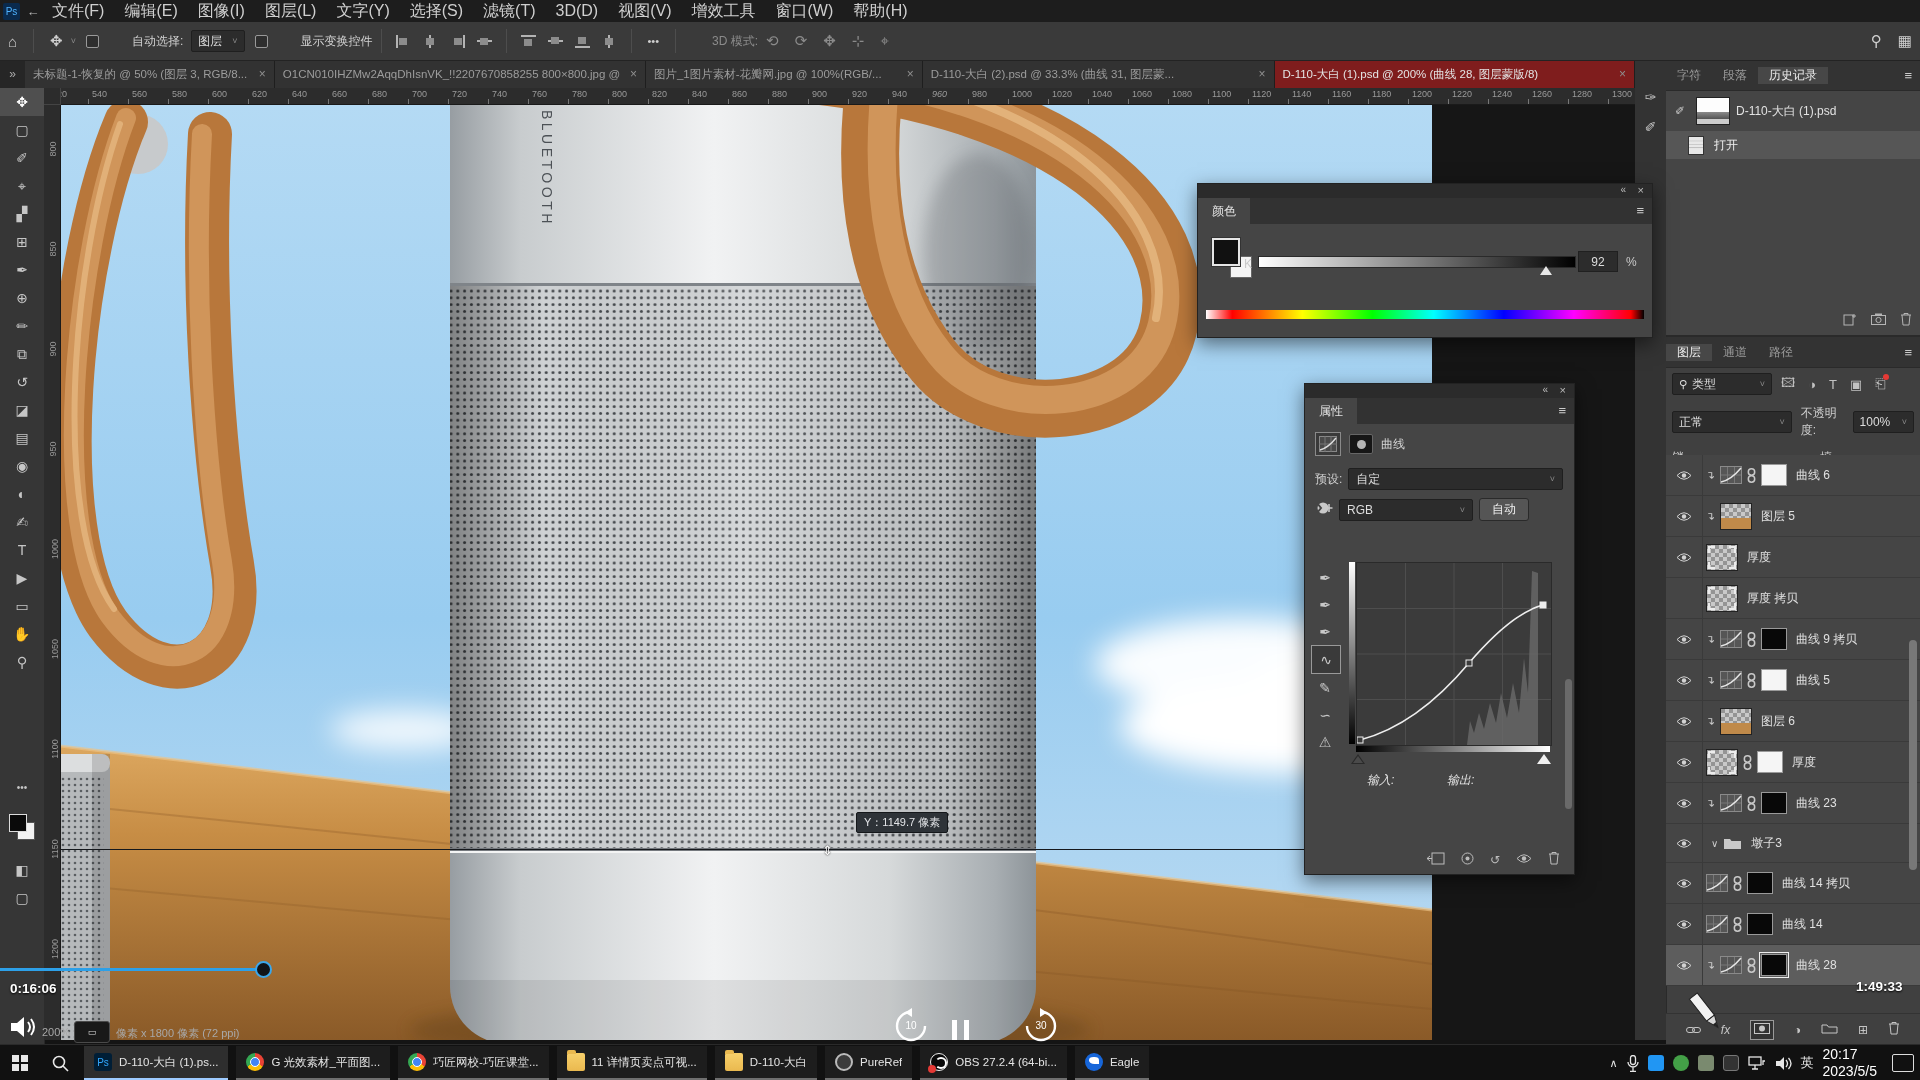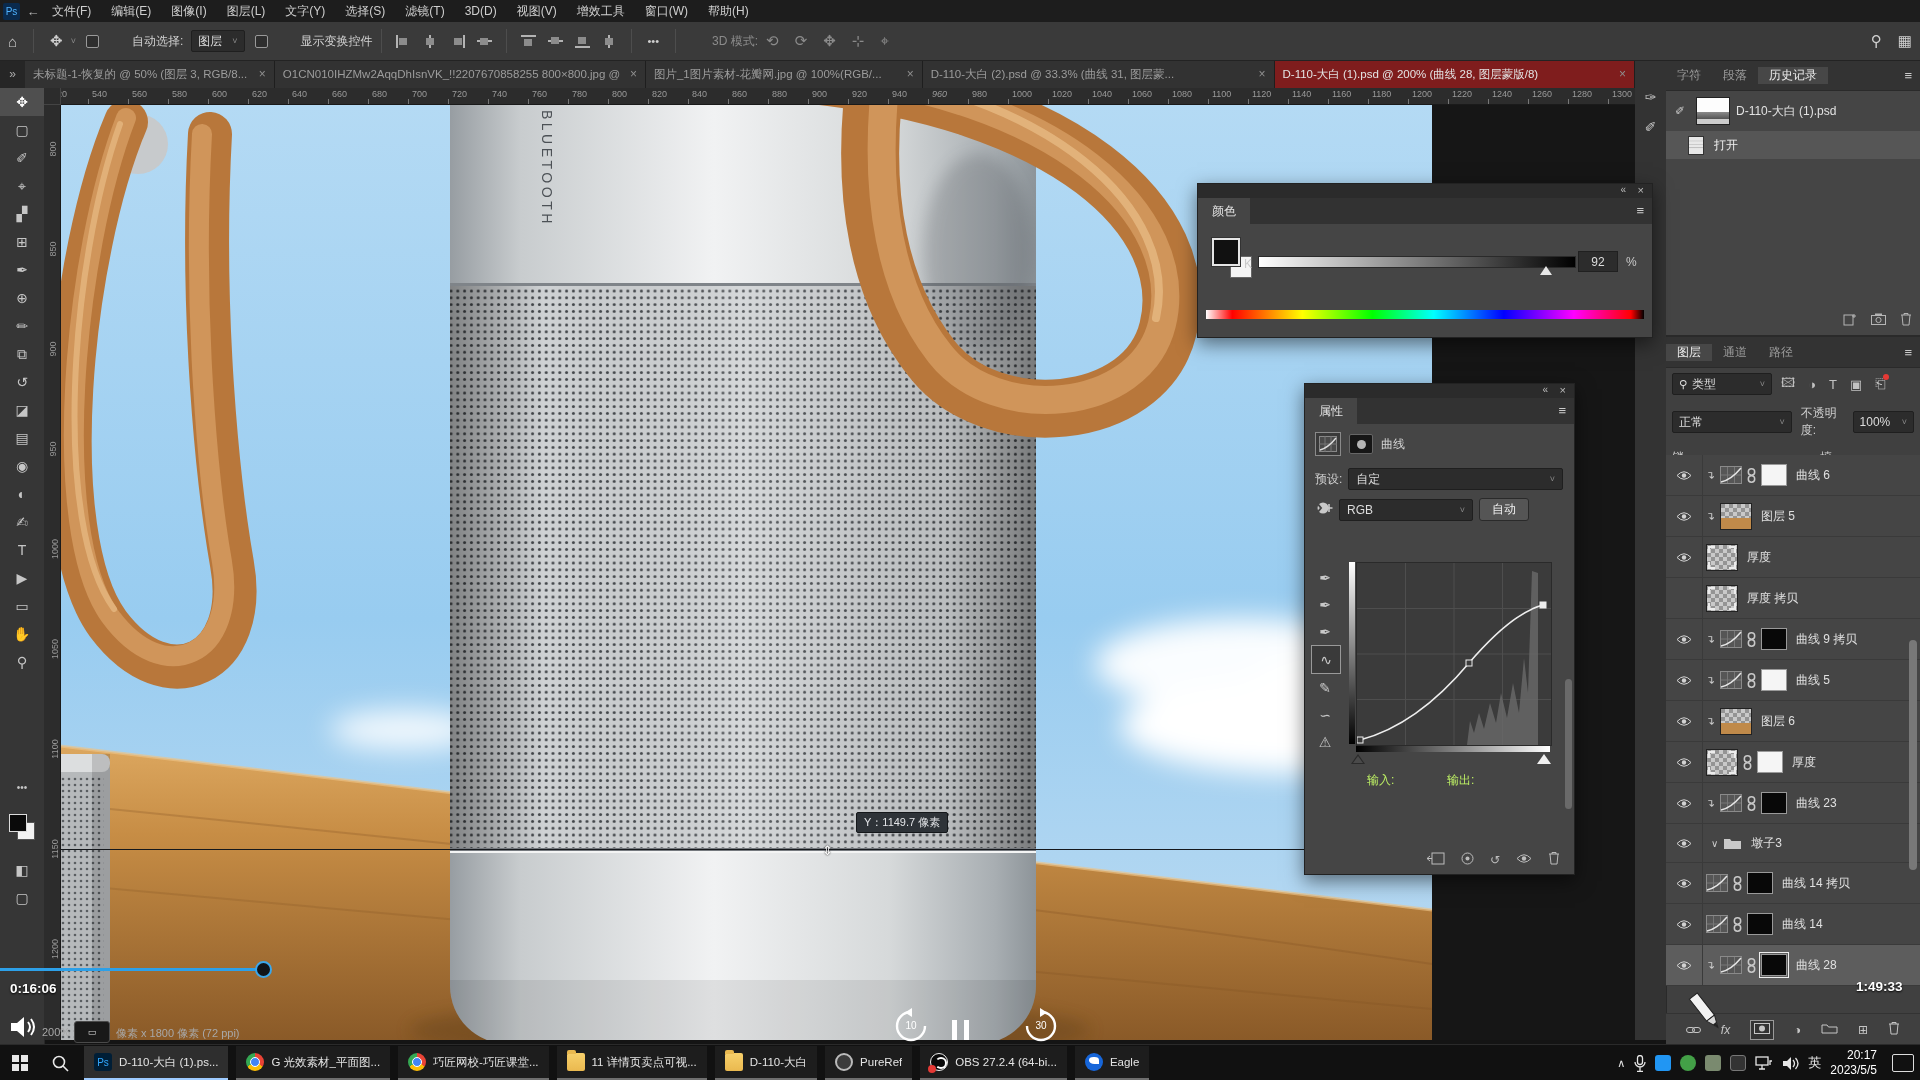--- a/index.html
+++ b/index.html
@@ -5,21 +5,21 @@
   html,body{margin:0;padding:0;background:#000;}
   #root{position:relative;width:1920px;height:1080px;overflow:hidden;
     font-family:"Liberation Sans","DejaVu Sans",sans-serif;color:#d6d6d6;
     -webkit-font-smoothing:antialiased;font-size:12px;background:#141414;}
   .abs{position:absolute;}
   
   #menubar{left:0;top:0;width:1920px;height:22px;background:#1d1d1d;display:flex;align-items:center;z-index:30;}
   .ps-logo{width:17px;height:17px;margin:0 4px 0 3px;background:#0a2a4d;color:#4fb3ff;font-size:10px;
     display:flex;align-items:center;justify-content:center;border-radius:2px;}
   .back-arrow{color:#bbb;width:18px;text-align:center;font-size:13px;}
-  .menu-item{padding:0 10px;color:#cfcfcf;font-size:12px;line-height:22px;white-space:nowrap;}
+  .menu-item{padding:0 10px;color:#cfcfcf;font-size:16px;line-height:22px;white-space:nowrap;}
   
   #optionsbar{left:0;top:22px;width:1920px;height:38px;background:#3a3a3a;border-bottom:1px solid #232323;
     display:flex;align-items:center;z-index:30;}
   .opt-icon{color:#cfcfcf;font-size:15px;padding:0 8px;}
   .opt-sep{width:1px;height:24px;background:#4d4d4d;margin:0 8px;}
   .chk{width:11px;height:11px;border:1px solid #999;border-radius:2px;margin:0 5px 0 10px;background:#2e2e2e;}
   .opt-label{color:#cfcfcf;white-space:nowrap;margin-left:28px;}
   .opt-select{background:#2c2c2c;border:1px solid #1f1f1f;border-radius:2px;height:20px;display:flex;
     align-items:center;padding:0 6px;margin-left:8px;color:#ddd;gap:10px;}
   .aln{width:15px;height:13px;margin:0 6px;position:relative;opacity:.85;}
@@ -93,21 +93,21 @@
   .pp-btn{background:#555;border:1px solid #2a2a2a;border-radius:3px;height:21px;padding:0 12px;display:flex;align-items:center;color:#eee;}
   .pp-tools{position:absolute;left:6px;top:140px;width:30px;}
   .pp-tool{width:28px;height:27px;display:flex;align-items:center;justify-content:center;color:#c9c9c9;font-size:14px;}
   .pp-tool.active{border:1px solid #999;background:#3a3a3a;}
   #curve-box{position:absolute;left:51px;top:138px;width:194px;height:182px;background:#3b3b3b;border:1px solid #2a2a2a;}
   .grad-v{position:absolute;left:44px;top:138px;width:6px;height:182px;background:linear-gradient(#fff,#000);}
   .grad-h{position:absolute;left:51px;top:322px;width:194px;height:6px;background:linear-gradient(to right,#000,#fff);}
   .tri-l{position:absolute;left:46px;top:330px;width:0;height:0;border-left:7px solid transparent;border-right:7px solid transparent;border-bottom:10px solid #2a2a2a;}
   .tri-l i{position:absolute;left:-5px;top:2px;border-left:5px solid transparent;border-right:5px solid transparent;border-bottom:7px solid #4a4a4a;}
   .tri-r{position:absolute;left:232px;top:330px;width:0;height:0;border-left:7px solid transparent;border-right:7px solid transparent;border-bottom:10px solid #f0f0f0;}
-  .pp-io{position:absolute;top:348px;color:#bef264;}
+  .pp-io{position:absolute;top:348px;color:#e5e5e5;font-style:italic;}
   .pp-footer{position:absolute;left:0;bottom:6px;width:100%;display:flex;justify-content:flex-end;gap:16px;padding-right:14px;box-sizing:border-box;align-items:center;color:#bdbdbd;}
   .pp-scroll{position:absolute;right:2px;top:255px;width:7px;height:130px;background:#6a6a6a;border-radius:4px;}
   
   #dock{left:1635px;top:60px;width:285px;height:980px;background:#404040;z-index:15;}
   #dock-strip{position:absolute;left:0;top:0;width:31px;height:980px;background:#333;border-right:1px solid #2a2a2a;}
   .strip-ic{width:31px;height:30px;display:flex;align-items:center;justify-content:center;color:#c9c9c9;font-size:14px;}
   #dock-main{position:absolute;left:31px;top:0;width:254px;height:980px;}
   .dock-tabs{height:30px;background:#333;display:flex;align-items:center;position:relative;border-bottom:1px solid #2a2a2a;}
   .dock-tab{padding:0 11px;display:flex;align-items:center;color:#9a9a9a;font-size:12px;}
   .dock-tab.active{background:#474747;color:#ececec;}
@@ -178,21 +178,21 @@
   .tico.folder{background:linear-gradient(#f7d06b,#eab94f);border-radius:2px;}
   .tico.folder::before{content:"";position:absolute;left:0;top:-3px;width:9px;height:4px;background:#eab94f;border-radius:2px 2px 0 0;}
   .tico.pureref{border-radius:50%;background:#3b3b3b;border:2px solid #bbb;box-sizing:border-box;}
   .tico.obs{border-radius:50%;background:#090909;border:1.5px solid #eee;box-sizing:border-box;}
   .tico.obs::before{content:"";position:absolute;left:4px;top:3px;width:8px;height:8px;border-radius:50%;border:2px solid #fff;border-left-color:transparent;}
   .tico.obs::after{content:"";position:absolute;left:-3px;bottom:-3px;width:8px;height:8px;border-radius:50%;background:#e53935;}
   .tico.eagle{border-radius:50%;background:#1766d9;}
   .tico.eagle::before{content:"";position:absolute;left:4px;top:4px;width:10px;height:7px;border-radius:50% 50% 0 60%;background:#fff;}
   #tray{margin-left:auto;display:flex;align-items:center;gap:9px;padding-right:6px;color:#e6e6e6;}
   .tray-chip{width:16px;height:16px;border-radius:3px;}
-  #tray .clock{text-align:right;font-size:12px;line-height:1.25;color:#fff;}
+  #tray .clock{font-size:14px;line-height:1.25;color:#fff;}
   .notif{width:20px;height:16px;border:1.5px solid #ddd;border-radius:2px;margin-left:6px;}
 </style>
 </head>
 <body>
 
 <div id="root">
 
   <div id="menubar" class="abs">
     <span class="ps-logo">Ps</span>
     <span class="back-arrow">←</span>

